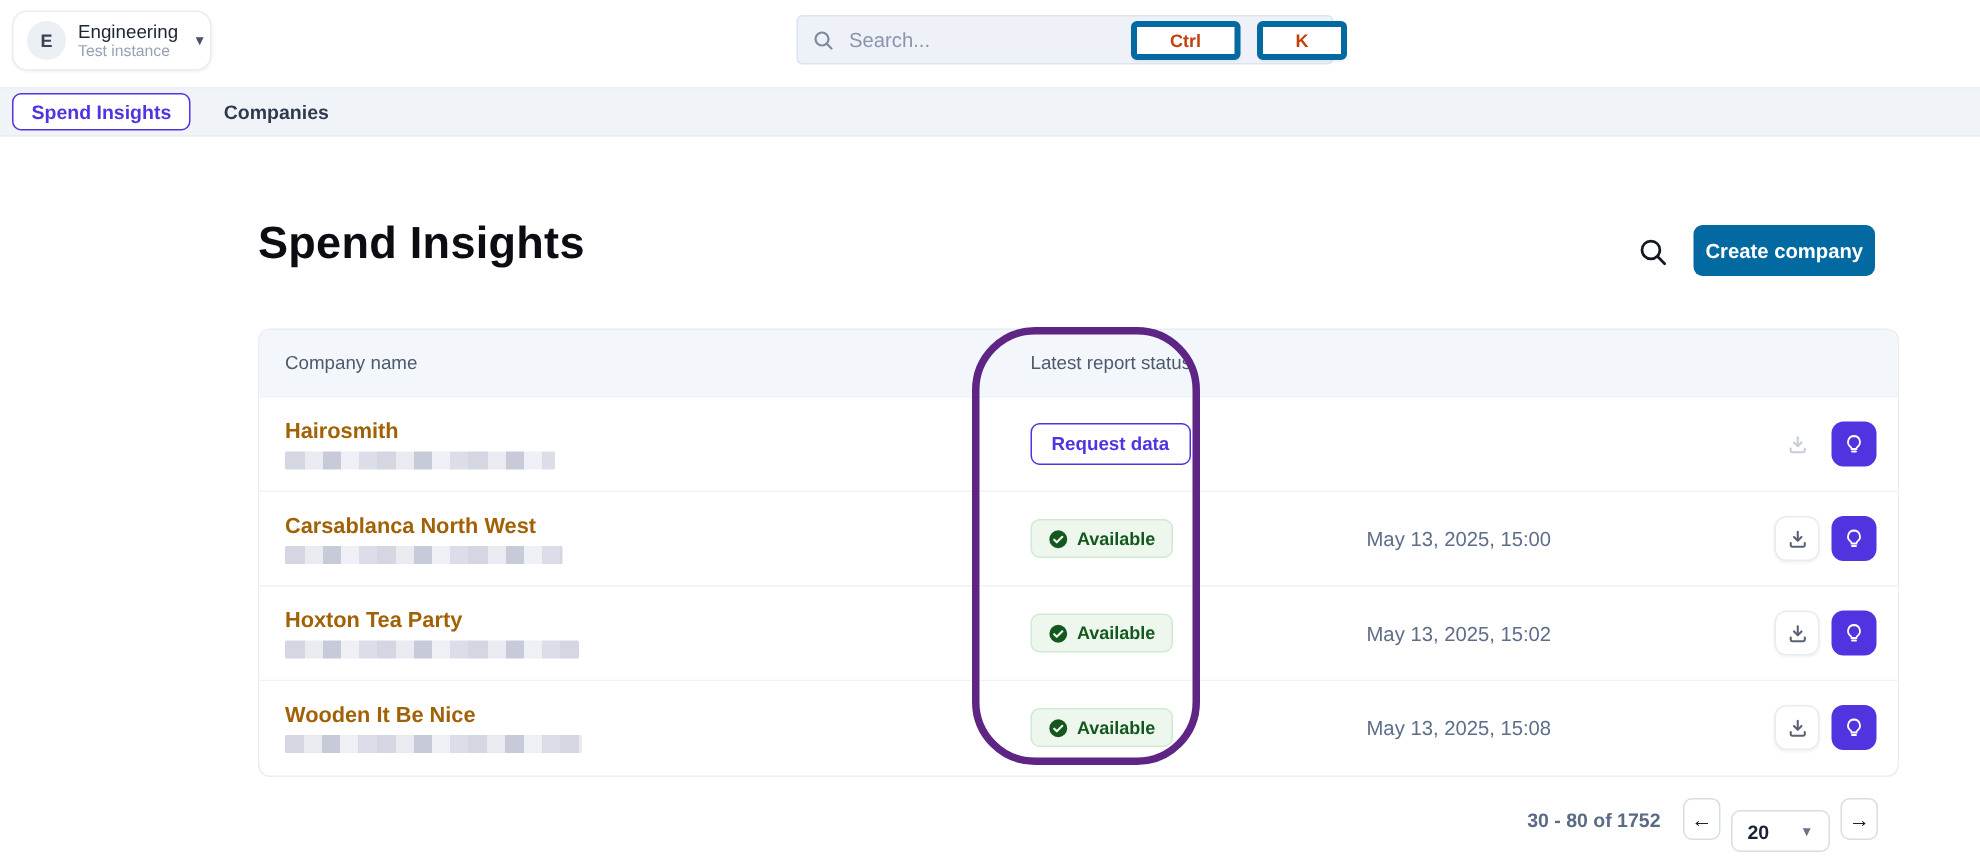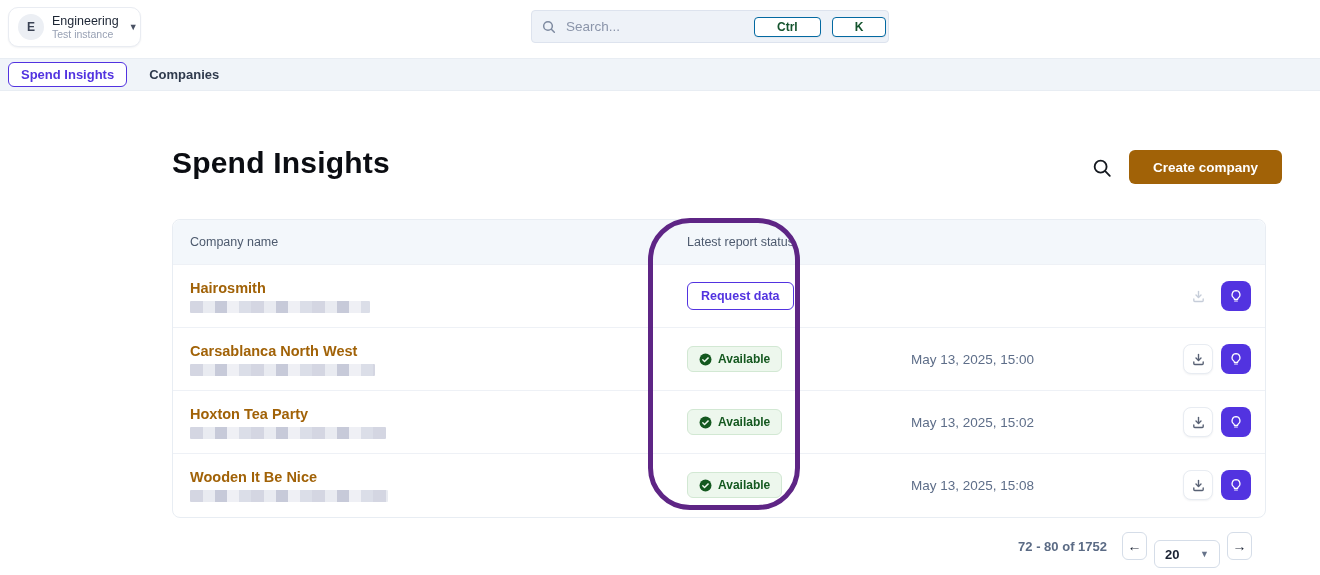--- a/index.html
+++ b/index.html
@@ -17,36 +17,36 @@
   .ws-sub { font-size:10.5px; color:#98a1b4; }
   .ws-caret { color:#4a5264; font-size:9px; margin-left:2px; }
 
   .search-bar { position:absolute; left:531px; top:10px; width:358px; height:33px;
     background:#eef2f8; border:1px solid #dde3ee; border-radius:4px;
     display:flex; align-items:center; padding:0 9px; gap:9px; }
   .search-bar svg { flex:0 0 auto; }
   .search-input { flex:1; border:none; background:transparent; outline:none;
     font-family:"Liberation Sans", sans-serif; font-size:13.5px; color:#33405a; }
   .search-input::placeholder { color:#8b95aa; }
-  .kbd { background:#fff; border:1px solid #0369a1; border-radius:4px; box-shadow:0 1px 1px rgba(20,30,60,.05);
-    font-size:12px; font-weight:bold; color:#14532d; padding:2px 22px; margin-left:2px; }
+  .kbd { background:#fff; border:4px solid #0369a1; border-radius:4px; box-shadow:0 1px 1px rgba(20,30,60,.05);
+    font-size:12px; font-weight:bold; color:#c2410c; padding:2px 22px; margin-left:2px; }
 
   
   .nav { position:absolute; left:0; top:58px; width:1320px; height:33px; background:#f0f4f9;
     border-top:1px solid #e8edf3; border-bottom:1px solid #e8edf3;
     display:flex; align-items:center; padding:0 8px; gap:22px; }
   .tab { font-size:13px; font-weight:bold; cursor:pointer; }
   .tab.active { background:#fff; color:#5233e0; border:1.5px solid #5233e0; border-radius:6px; padding:4px 12px; }
   .tab.inactive { color:#2f3a4d; }
 
   
   .page-title { position:absolute; left:172px; top:146px; font-size:30px; font-weight:800; color:#0b0d12; letter-spacing:.2px; }
   .mini-search-btn { position:absolute; left:1091px; top:157px; width:22px; height:22px; cursor:pointer; }
-  .create-btn { position:absolute; left:1129px; top:150px; height:34px; padding:0 24px;
-    background:#a16207; color:#fff; border:none; border-radius:6px;
+  .create-btn { position:absolute; left:1129px; top:150px; height:34px; padding:0 8px;
+    background:#0369a1; color:#fff; border:none; border-radius:6px;
     font-family:"Liberation Sans", sans-serif; font-size:13.5px; font-weight:bold; cursor:pointer;text-align:center; }
 
   
   .table { position:absolute; left:172px; top:219px; width:1094px; height:299px;
     background:#fff; border:1px solid #e8edf3; border-radius:8px; }
   .thead { display:grid; grid-template-columns:497px 224px 273px 1fr; align-items:center;
     height:44px; background:#f3f7fb; border-radius:8px 8px 0 0; }
   .th { font-size:12.5px; color:#4d5a6e; padding-left:17px; }
   .trow { display:grid; grid-template-columns:497px 224px 273px 1fr; align-items:center;
     height:63px; border-top:1px solid #eef1f6; background:#fff; }
@@ -251,20 +251,20 @@
             <line x1="10" y1="19.5" x2="14" y2="19.5"></line>
         </svg>
       </button>
     </div>
   </div>
 </div>
 
 <div class="annotation"></div>
 
 <div class="pagination">
-  <span class="range-text">72 - 80 of 1752</span>
+  <span class="range-text">30 - 80 of 1752</span>
   <button class="pg-btn">←</button>
   <div class="pg-size">
     <span class="pg-size-val">20</span>
     <span class="pg-caret">▼</span>
   </div>
   <button class="pg-btn">→</button>
 </div>
 
 </body></html>

